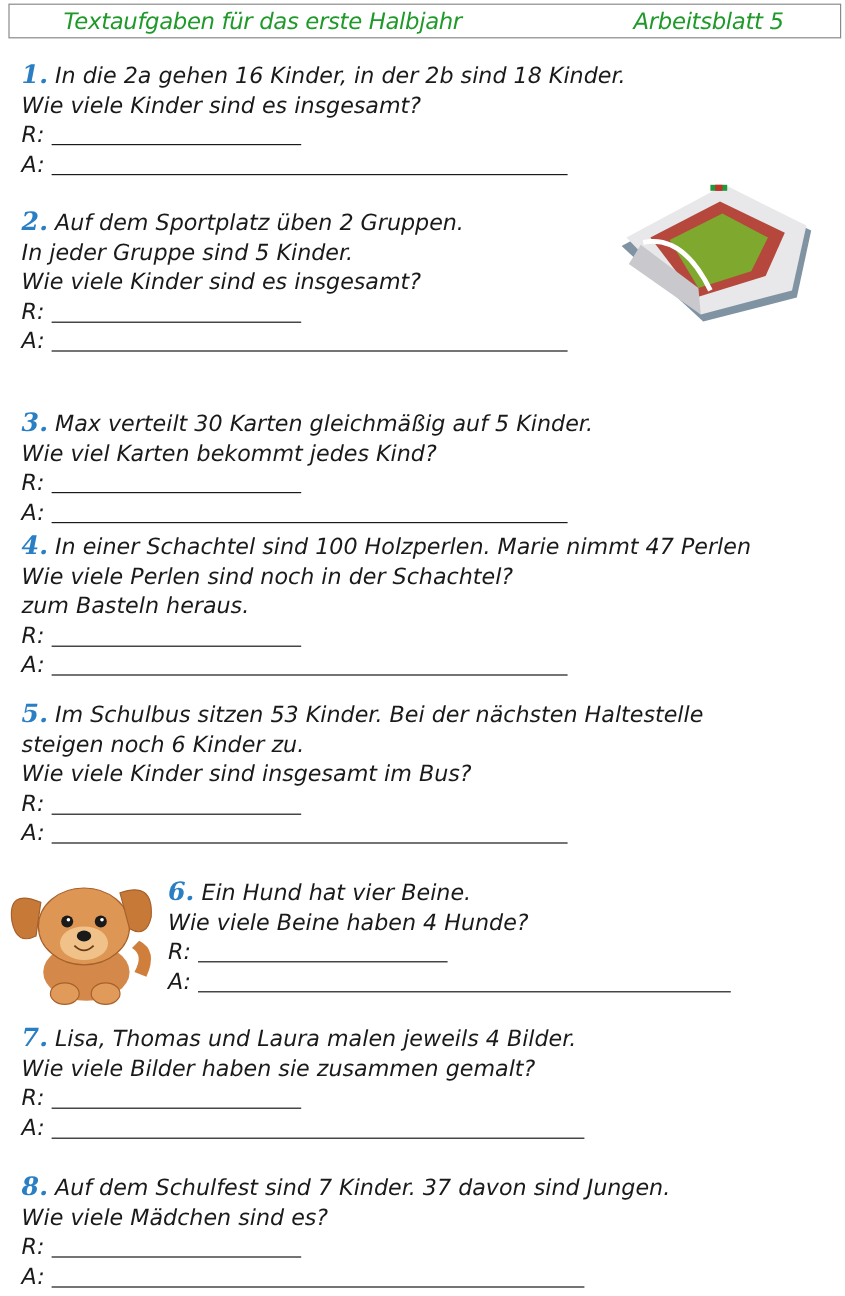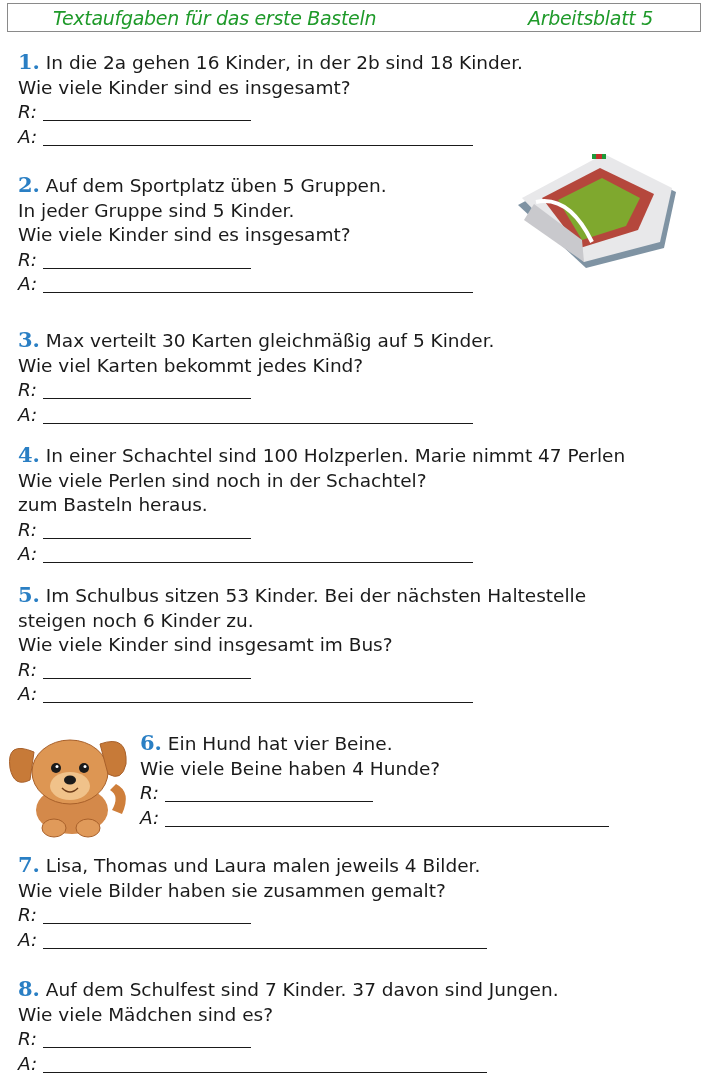--- a/index.html
+++ b/index.html
@@ -3,63 +3,63 @@
 <meta charset="utf-8">
 <style>
   html, body { margin:0; padding:0; background:#ffffff; }
   body { width:704px; height:1080px; position:relative; overflow:hidden; font-family:"DejaVu Sans","Liberation Sans",sans-serif; color:#1a1a1a; }
   .header { position:absolute; left:7px; top:3px; width:694px; height:29px; border:1px solid #8a8a8a; box-sizing:border-box; }
   .header span { position:absolute; top:3px; color:#1f9a2a; font-family:"DejaVu Sans", sans-serif; font-size:19px; font-style:italic; letter-spacing:-0.3px; }
   .h-title { left:45px; }
   .h-sheet { left:520px; }
   .task { position:absolute; left:18px; font-size:18.5px; line-height:24.5px; }
   .task .num { font-family:"DejaVu Serif","Liberation Serif",serif; font-weight:bold; color:#2a7fc4; font-size:21px; }
-  .task .line { white-space:nowrap; }
+  .task .line { white-space:nowrap;font-style:italic; }
   .ans { font-style:italic; }
   .blank { display:inline-block; border-bottom:1.5px solid #1a1a1a; height:18px; vertical-align:-3px; margin-left:6px; }
   .r-blank { width:208px; }
   .a-blank { width:430px; }
   .stadium { position:absolute; left:514px; top:150px; width:166px; height:120px; }
   .dog { position:absolute; left:4px; top:722px; width:128px; height:118px; }
 </style>
 </head>
 <body>
 
 <div class="header">
-  <span class="h-title">Textaufgaben für das erste Basteln</span>
+  <span class="h-title">Textaufgaben für das erste Halbjahr</span>
   <span class="h-sheet">Arbeitsblatt 5</span>
 </div>
 
 <div class="task" style="top:50px">
   <div class="line"><span class="num">1.</span> <span>In die 2a gehen 16 Kinder, in der 2b sind 18 Kinder.</span></div>
   <div class="line">Wie viele Kinder sind es insgesamt?</div>
   <div class="line ans"><span>R:</span><span class="blank r-blank"></span></div>
   <div class="line ans"><span>A:</span><span class="blank a-blank"></span></div>
 </div>
 
 <div class="task" style="top:173px">
-  <div class="line"><span class="num">2.</span> <span>Auf dem Sportplatz üben 5 Gruppen.</span></div>
+  <div class="line"><span class="num">2.</span> <span>Auf dem Sportplatz üben 2 Gruppen.</span></div>
   <div class="line">In jeder Gruppe sind 5 Kinder.</div>
   <div class="line">Wie viele Kinder sind es insgesamt?</div>
   <div class="line ans"><span>R:</span><span class="blank r-blank"></span></div>
   <div class="line ans"><span>A:</span><span class="blank a-blank"></span></div>
 </div>
 
 <svg class="stadium" viewBox="0 0 166 120">
   <polygon points="4,55 92,8 162,42 150,98 72,118" fill="#7f93a3"></polygon>
   <polygon points="8,48 90,4 158,38 146,92 70,112" fill="#e8e8ea"></polygon>
   <polygon points="28,48 86,18 140,44 124,80 66,98" fill="#b5473c"></polygon>
   <polygon points="44,50 88,28 126,48 112,76 68,90" fill="#7fa82e"></polygon>
   <polygon points="20,54 68,90 70,112 10,70" fill="#c9c9cd"></polygon>
   <path d="M22,52 Q55,45 78,92" stroke="#ffffff" stroke-width="4" fill="none"></path>
   <rect x="78" y="4" width="14" height="5" fill="#1e9a3a"></rect>
   <rect x="82" y="4" width="6" height="5" fill="#c4302b"></rect>
 </svg>
 
-<div class="task" style="top:328px">
+<div class="task" style="top:340px">
   <div class="line"><span class="num">3.</span> <span>Max verteilt 30 Karten gleichmäßig auf 5 Kinder.</span></div>
   <div class="line">Wie viel Karten bekommt jedes Kind?</div>
   <div class="line ans"><span>R:</span><span class="blank r-blank"></span></div>
   <div class="line ans"><span>A:</span><span class="blank a-blank"></span></div>
 </div>
 
 <div class="task" style="top:443px">
   <div class="line"><span class="num">4.</span> <span>In einer Schachtel sind 100 Holzperlen. Marie nimmt 47 Perlen</span></div>
   <div class="line">Wie viele Perlen sind noch in der Schachtel?</div>
   <div class="line">zum Basteln heraus.</div>

